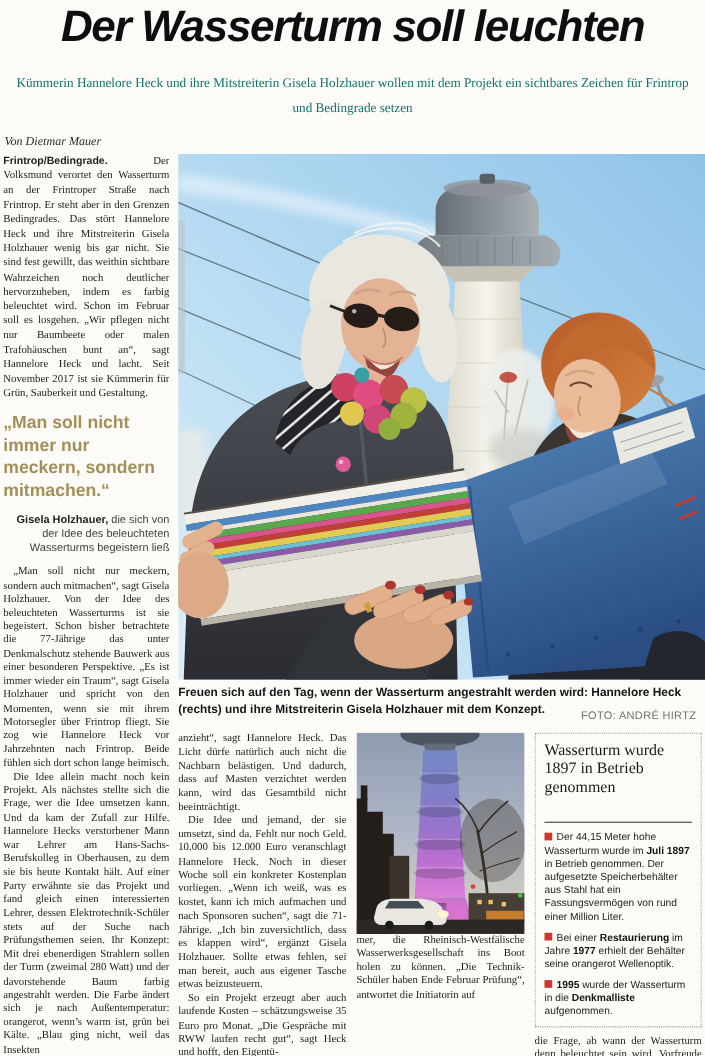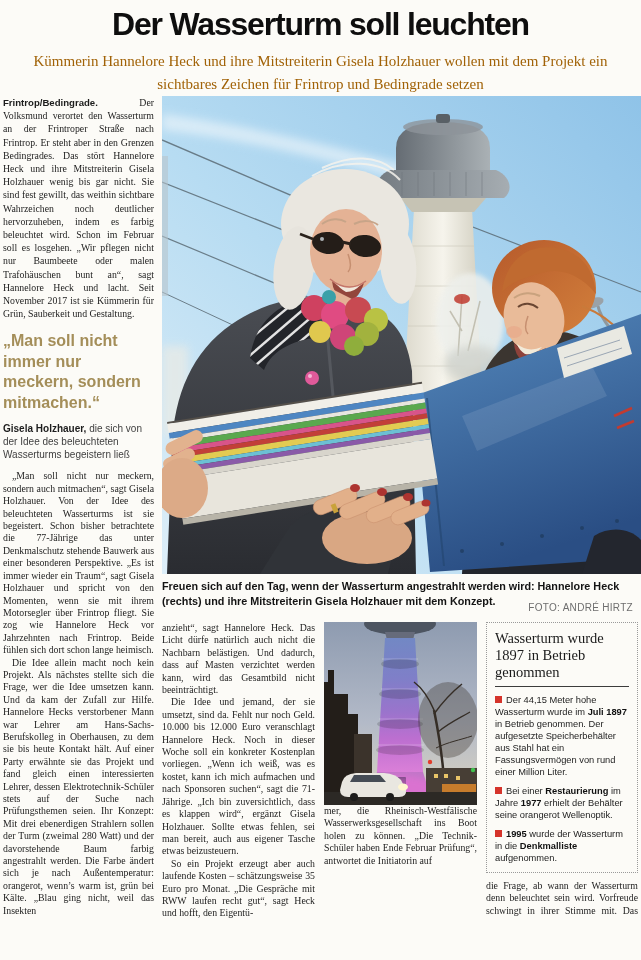--- a/index.html
+++ b/index.html
@@ -3,68 +3,69 @@
 <meta charset="utf-8">
 <style>
   :root{
     --quote:#a48e59; --red:#d5342b; --ink:#1b1b1b; --paper:#fcfbf7; --credit:#6e6e6e;
   }
   html,body{margin:0;padding:0;background:#e9e8e4;}
   .page{position:relative;width:641px;height:960px;margin:0 auto;background:var(--paper);
         color:var(--ink);font-family:"Liberation Serif","DejaVu Serif",serif;
         padding:4px 3px 0 3px;box-sizing:border-box;overflow:hidden;}
   .headline{font-family:"Liberation Sans","DejaVu Sans",sans-serif;font-weight:700;
-        font-size:32px;line-height:40px;letter-spacing:-1.2px;text-align:center;margin:0;color:#0e0e0e;}
-  .subheadline{font-weight:400;font-size:15px;line-height:23px;text-align:center;
-        margin:6px auto 0;max-width:632px;color:#a16207;}
+        font-size:40px;line-height:40px;letter-spacing:-1.2px;text-align:center;margin:0;color:#0e0e0e;font-style:italic;}
+  .subheadline{font-weight:400;font-size:12px;line-height:23px;text-align:center;
+        margin:20px auto 0;max-width:632px;color:#0f766e;}
   .byline{font-style:italic;font-size:11px;margin:13px 0 5px 1px;color:#2a2a2a;}
   .content{display:flex;gap:8px;height:822px;}
   .col1{width:151px;flex:0 0 151px;overflow:hidden;}
   .body{font-size:9.8px;line-height:12.4px;text-align:justify;margin:0;hyphens:auto;color:#1c1c1c;}
   .lead-para{line-height:13.2px;}
   .lead{font-family:"Liberation Sans","DejaVu Sans",sans-serif;font-weight:700;font-size:9.6px;}
   .indent{text-indent:9px;}
   .pullquote{font-family:"Liberation Sans","DejaVu Sans",sans-serif;font-weight:700;
         font-size:16px;line-height:20.5px;color:var(--quote);margin:11px 0 9px;}
   .attribution{font-family:"Liberation Sans","DejaVu Sans",sans-serif;font-size:10px;
-        line-height:13px;color:#3f3f3f;margin:0 0 9px;}
+        line-height:13px;color:#3f3f3f;margin:0 0 9px;text-align:right;}
   .attribution b{color:#1d1d1d;}
   .right{flex:1;display:flex;flex-direction:column;min-width:0;}
   .main-photo{margin:0;width:479px;height:478px;}
   .main-photo svg,.small-photo svg{display:block;width:100%;height:100%;}
   .caption-row{position:relative;font-family:"Liberation Sans","DejaVu Sans",sans-serif;
         font-weight:700;font-size:10.8px;line-height:14.5px;padding:5px 0 2px;min-height:38px;color:#141414;}
   .credit{position:absolute;right:5px;bottom:4px;font-family:"Liberation Sans","DejaVu Sans",sans-serif;
         font-weight:400;font-size:10px;letter-spacing:.3px;color:var(--credit);}
   .bottom{display:flex;gap:9px;flex:1;margin-top:3px;min-height:0;}
   .bcol{width:153px;flex:0 0 153px;overflow:hidden;}
   .bcol .body{margin-bottom:0;}
   .small-photo{margin:0;width:153px;height:183px;}
   .caption-sm{position:relative;font-family:"Liberation Sans","DejaVu Sans",sans-serif;
         font-weight:700;font-size:10.3px;line-height:13.5px;padding:4px 0 2px;margin-bottom:5px;color:#141414;}
   .caption-sm .credit{bottom:3px;}
   .infobox{border:1px dotted #9a9a9a;padding:7px 8px 8px;margin-bottom:7px;}
   .infobox h3{font-family:"Liberation Serif","DejaVu Serif",serif;font-weight:400;
         font-size:14.5px;line-height:17px;margin:0;border-bottom:1px solid #3c3c3c;
-        padding-bottom:5px;color:#1a1a1a;}
+        padding-bottom:22px;color:#1a1a1a;}
   .ib-item{font-family:"Liberation Sans","DejaVu Sans",sans-serif;font-size:9.3px;
         line-height:12px;margin:7px 0 0;color:#232323;text-align:left;}
   .ib-item b{font-weight:700;color:#111;}
   .bullet{display:inline-block;width:7px;height:7px;background:var(--red);margin-right:4px;vertical-align:baseline;}
 </style>
 </head>
 <body>
 
 <div class="page">
 
   <header>
     <h1 class="headline">Der Wasserturm soll leuchten</h1>
     <h2 class="subheadline">Kümmerin Hannelore Heck und ihre Mitstreiterin Gisela Holzhauer wollen mit dem Projekt ein sichtbares Zeichen für Frintrop und Bedingrade setzen</h2>
   </header>
 
+  <div class="byline">Von Dietmar Mauer</div>
 
   <div class="content">
 
     <div class="col1">
       <p class="body lead-para"><b class="lead">Frintrop/Bedingrade.</b> <span>Der Volksmund verortet den Wasserturm an der Frintroper Straße nach Frintrop. Er steht aber in den Grenzen Bedingrades. Das stört Hannelore Heck und ihre Mitstreiterin Gisela Holzhauer wenig bis gar nicht. Sie sind fest gewillt, das weithin sichtbare Wahrzeichen noch deutlicher hervorzuheben, indem es farbig beleuchtet wird. Schon im Februar soll es losgehen. „Wir pflegen nicht nur Baumbeete oder malen Trafohäuschen bunt an“, sagt Hannelore Heck und lacht. Seit November 2017 ist sie Kümmerin für Grün, Sauberkeit und Gestaltung.</span></p>
       <div class="pullquote">„Man soll nicht immer nur meckern, sondern mitmachen.“</div>
       <div class="attribution"><b>Gisela Holzhauer,</b><span> die sich von der Idee des beleuchteten Wasserturms begeistern ließ</span></div>
       <p class="body indent">„Man soll nicht nur meckern, sondern auch mitmachen“, sagt Gisela Holzhauer. Von der Idee des beleuchteten Wasserturms ist sie begeistert. Schon bisher betrachtete die 77-Jährige das unter Denkmalschutz stehende Bauwerk aus einer besonderen Perspektive. „Es ist immer wieder ein Traum“, sagt Gisela Holzhauer und spricht von den Momenten, wenn sie mit ihrem Motorsegler über Frintrop fliegt. Sie zog wie Hannelore Heck vor Jahrzehnten nach Frintrop. Beide fühlen sich dort schon lange heimisch.</p>
       <p class="body indent">Die Idee allein macht noch kein Projekt. Als nächstes stellte sich die Frage, wer die Idee umsetzen kann. Und da kam der Zufall zur Hilfe. Hannelore Hecks verstorbener Mann war Lehrer am Hans-Sachs-Berufskolleg in Oberhausen, zu dem sie bis heute Kontakt hält. Auf einer Party erwähnte sie das Projekt und fand gleich einen interessierten Lehrer, dessen Elektrotechnik-Schüler stets auf der Suche nach Prüfungsthemen seien. Ihr Konzept: Mit drei ebenerdigen Strahlern sollen der Turm (zweimal 280 Watt) und der davorstehende Baum farbig angestrahlt werden. Die Farbe ändert sich je nach Außentemperatur: orangerot, wenn’s warm ist, grün bei Kälte. „Blau ging nicht, weil das Insekten</p>
     </div>

